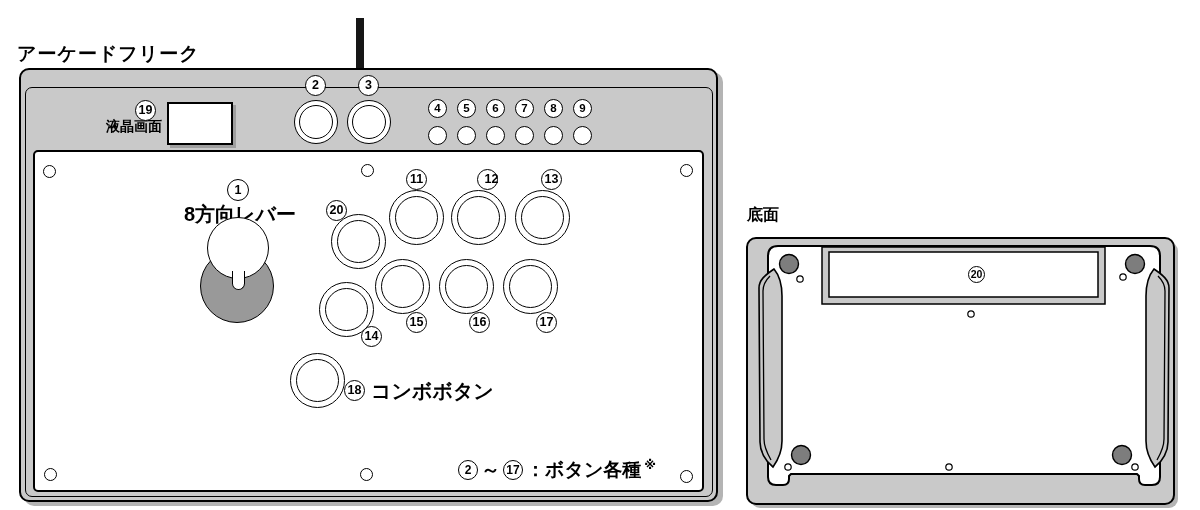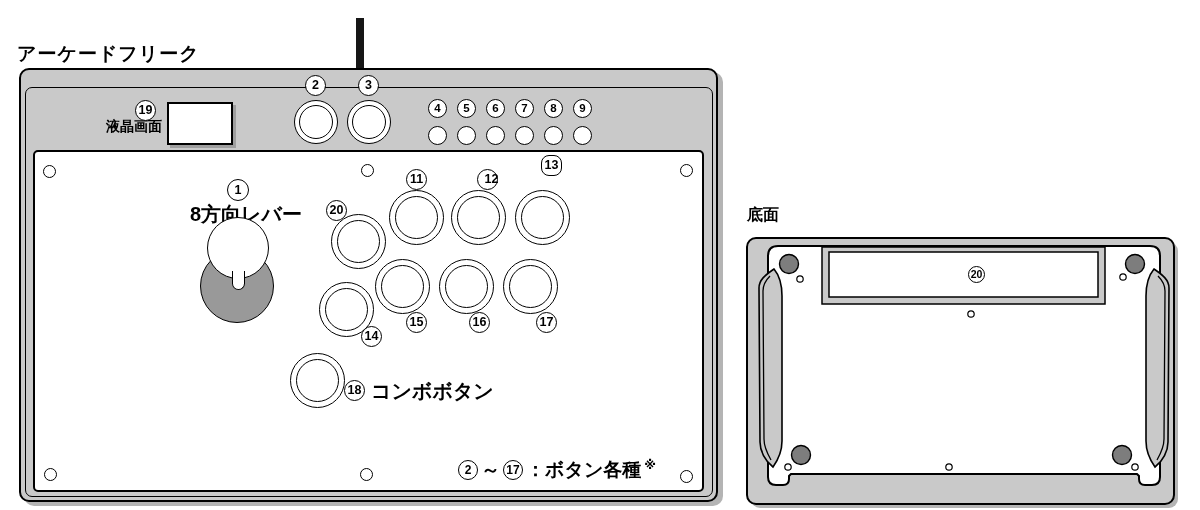--- a/index.html
+++ b/index.html
@@ -105,21 +105,21 @@
   <div class="screw" style="left:43px;top:147px;"></div>
   <div class="screw" style="left:361px;top:146px;"></div>
   <div class="screw" style="left:680px;top:146px;"></div>
   <div class="screw" style="left:44px;top:450px;"></div>
   <div class="screw" style="left:360px;top:450px;"></div>
   <div class="screw" style="left:680px;top:452px;"></div>
 
   <div class="co" style="left:227px;top:161px;width:22px;height:22px;">
     <span>1</span>
   </div>
-  <div class="abs lbl" style="left:178px;top:186px;width:124px;text-align:right;">8方向レバー</div>
+  <div class="abs lbl" style="left:178px;top:186px;width:124px;text-align:center;">8方向レバー</div>
   <div class="abs lever-base"></div>
   <div class="abs lever-ball"></div>
   <div class="abs lever-notch"></div>
 
   <div class="ring b-lg" style="left:331px;top:196px;">
       <div class="in"></div>
     </div>
   <div class="ring b-lg" style="left:389px;top:172px;">
       <div class="in"></div>
     </div>
@@ -144,21 +144,21 @@
 
   <div class="co" style="left:326px;top:182px;">
       <span>20</span>
     </div>
   <div class="co" style="left:406px;top:151px;">
       <span>11</span>
     </div>
   <div class="co" style="left:477px;top:151px;padding-left:8px;">
       <span>12</span>
     </div>
-  <div class="co" style="left:541px;top:137px;border-radius:8px;">
+  <div class="co" style="left:541px;top:151px;">
       <span>13</span>
     </div>
   <div class="co" style="left:361px;top:308px;">
       <span>14</span>
     </div>
   <div class="co" style="left:406px;top:294px;">
       <span>15</span>
     </div>
   <div class="co" style="left:469px;top:294px;">
       <span>16</span>

